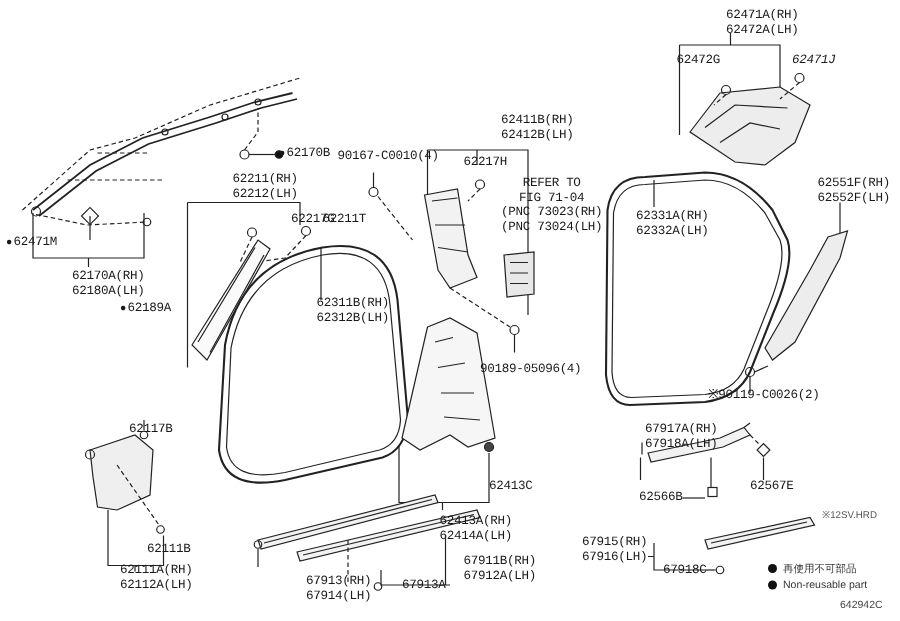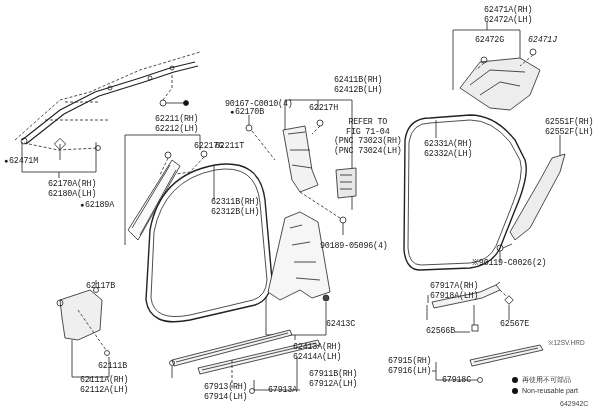--- a/index.html
+++ b/index.html
@@ -148,39 +148,39 @@
     <path d="M436 362 L436 380 L470 380 M436 371 L432 371"></path>
     <circle cx="480" cy="380" r="2.5"></circle>
     <path d="M470 380 L477 380"></path>
   </g>
 </svg>
 
 <div class="lbl bullet" style="left:4px;top:157px;">62471M</div>
 <div class="lbl bullet" style="left:80px;top:157px;margin-top:44px;">62189A</div>
 <div class="lbl" style="left:48px;top:180px;">62170A(RH)
 62180A(LH)</div>
-<div class="lbl bullet" style="left:186px;top:108px;margin-left:44px;">62170B</div>
+<div class="lbl bullet" style="left:186px;top:98px;">62170B</div>
 <div class="lbl" style="left:155px;top:115px;">62211(RH)
 62212(LH)</div>
 <div class="lbl" style="left:175px;top:142px;margin-left:40px;">62211T</div>
 <div class="lbl" style="left:194px;top:142px;">62217G</div>
 <div class="lbl" style="left:225px;top:100px;">90167-C0010(4)</div>
 <div class="lbl" style="left:306px;top:76px;margin-left:28px;">62411B(RH)
 62412B(LH)</div>
 <div class="lbl" style="left:309px;top:104px;">62217H</div>
 <div class="lbl" style="left:334px;top:118px;">REFER TO
 FIG 71-04
 (PNC 73023(RH)
 (PNC 73024(LH)</div>
 <div class="lbl" style="left:211px;top:198px;">62311B(RH)
 62312B(LH)</div>
 <div class="lbl" style="left:320px;top:242px;">90189-05096(4)</div>
 <div class="lbl" style="left:484px;top:6px;">62471A(RH)
 62472A(LH)</div>
-<div class="lbl" style="left:475px;top:36px;">62472G</div>
+<div class="lbl" style="left:451px;top:36px;">62472G</div>
 <div class="lbl" style="left:528px;top:36px;font-style:italic;">62471J</div>
 <div class="lbl" style="left:424px;top:140px;">62331A(RH)
 62332A(LH)</div>
 <div class="lbl" style="left:545px;top:118px;">62551F(RH)
 62552F(LH)</div>
 <div class="lbl" style="left:472px;top:259px;">※90119-C0026(2)</div>
 <div class="lbl" style="left:86px;top:282px;">62117B</div>
 <div class="lbl" style="left:98px;top:362px;">62111B</div>
 <div class="lbl" style="left:80px;top:376px;">62111A(RH)
 62112A(LH)</div>

